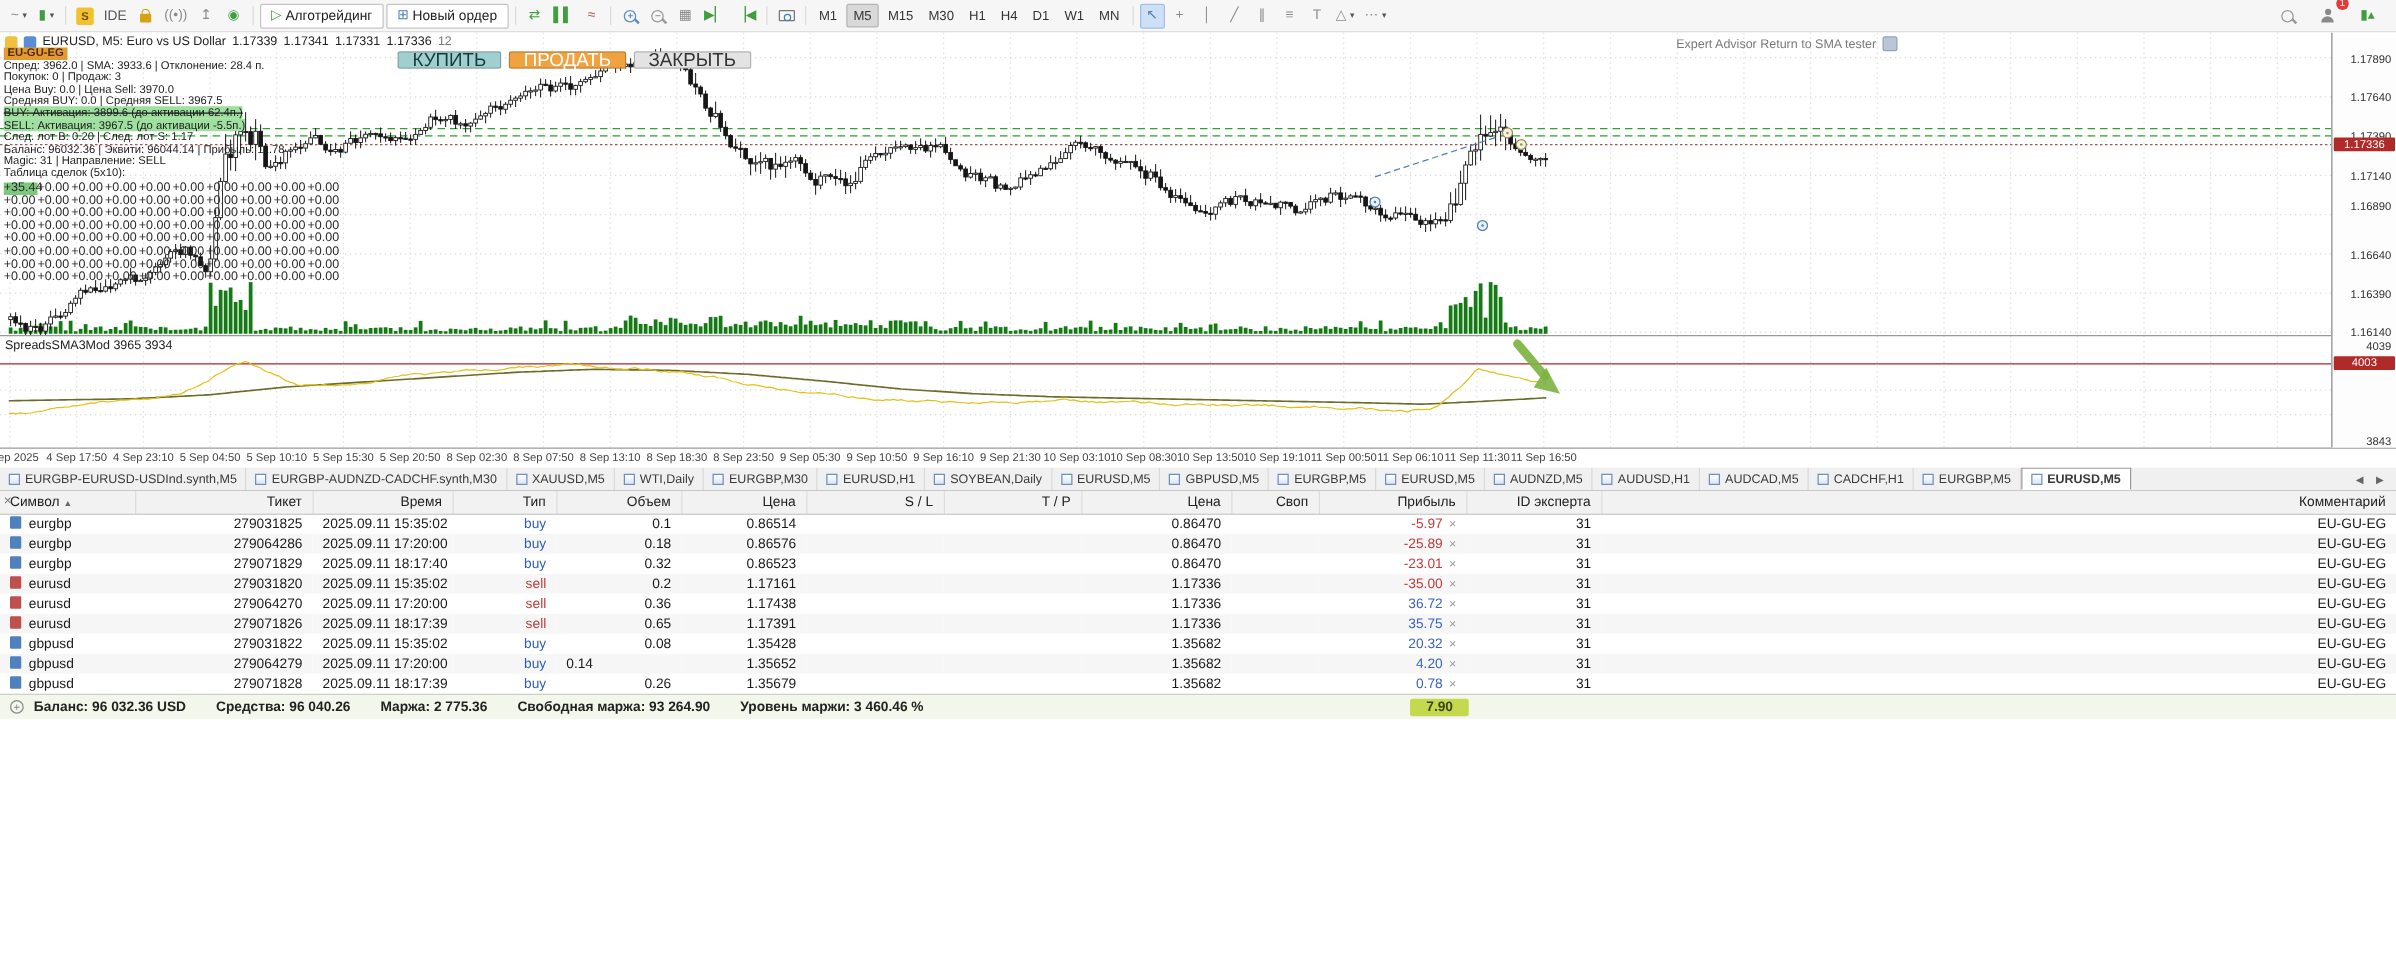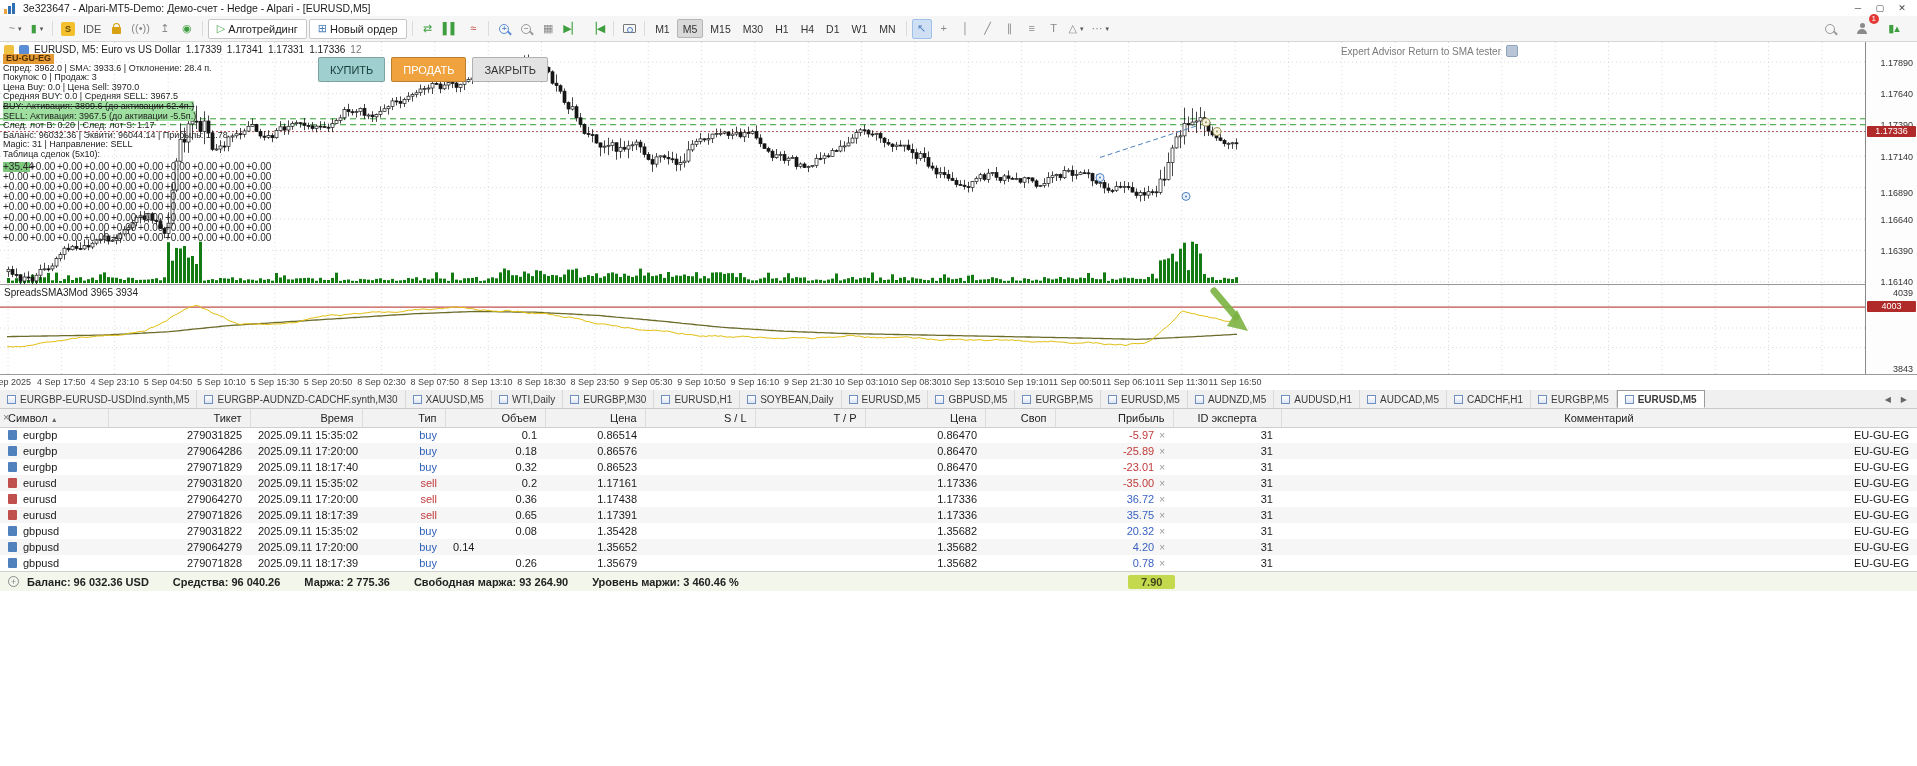--- a/index.html
+++ b/index.html
@@ -44,21 +44,21 @@
 .psep1{position:absolute;left:0;top:242px;width:1917px;height:1px;background:#9a9a9a}
 .psep2{position:absolute;left:0;top:332px;width:1917px;height:1px;background:#9a9a9a}
 .paxis{position:absolute;right:0;top:0;width:52px;height:332px;border-left:1px solid #8a8a8a;background:#fdfdfd;font-size:9px;color:#333}
 .ptick{position:absolute;right:4px;white-space:nowrap}
 .pbadge{position:absolute;right:1px;width:49px;text-align:center;background:#b02a2a;color:#fff;font-size:9px;border-radius:1px;line-height:11px}
 .taxis{position:absolute;left:0;top:333px;width:1865px;height:15px;font-size:9px;color:#444}
 .tlab{position:absolute;top:2px;transform:translateX(-50%);white-space:nowrap}
 .chead{position:absolute;left:4px;top:2px;display:flex;align-items:center;gap:5px;font-size:10px;color:#222;white-space:nowrap}
 .cicon{width:10px;height:10px;border-radius:2px;flex:0 0 auto}
 .tradebtns{position:absolute;left:318px;top:15px;display:flex;gap:6px}
-.tradebtn{height:25px;padding:0 11px;font-size:11px;display:flex;align-items:center;border-radius:2px;border:1px solid rgba(0,0,0,.22)}
+.tradebtn{height:14px;padding:0 11px;font-size:15px;display:flex;align-items:center;border-radius:2px;border:1px solid rgba(0,0,0,.22)}
 .buybtn{background:#9fd0cf;color:#173a3a}
 .sellbtn{background:#efa23d;color:#fff}
 .closebtn{background:#e3e3e3;color:#333}
 .eaname{position:absolute;right:399px;top:3px;font-size:10px;color:#7a7a7a;display:flex;gap:5px;align-items:center}
 .eaicon{width:12px;height:12px;border-radius:2px;background:#b9c6d8;border:1px solid #8fa3bd}
 .overlay{position:absolute;left:3px;top:12px;font-size:9px;line-height:9.6px;color:#1c1c1c;white-space:nowrap}
 .ov-tag{display:inline-block;background:#e49a33;color:#4d2d00;padding:0 3px;font-weight:bold}
 .ov-line .green{background:#9fdf9f}
 .ov-line .strike{text-decoration:line-through}
 .grid-table{margin-top:2px;font-size:10px;line-height:10.2px;color:#2a2a2a}
@@ -89,33 +89,20 @@
 .statusbar .seg{margin-right:24px}
 .plusicon{width:11px;height:11px;border:1px solid #8a8a8a;border-radius:50%;color:#8a8a8a;font-size:9px;display:inline-flex;align-items:center;justify-content:center;margin-right:8px;font-weight:normal}
 .sbadge{position:absolute;left:1128px;background:#c5d94f;color:#3d451a;padding:1px 13px;border-radius:2px;font-size:11px}
 .freearea{height:160px;background:#fff}
 </style>
 </head>
 <body>
 
 <div id="app">
 
-  <div class="titlebar">
-    <span class="mt-logo">
-        <i class="y" style="left:0;height:5px"></i>
-        <i style="left:4px;height:8px"></i>
-        <i style="left:8px;height:11px"></i>
-      </span>
-    <span>3e323647 - Alpari-MT5-Demo: Демо-счет - Hedge - Alpari - [EURUSD,M5]</span>
-    <span class="winctl">
-      <span class="winbtn">─</span>
-      <span class="winbtn">▢</span>
-      <span class="winbtn">✕</span>
-    </span>
-  </div>
 
 
   <div class="toolbar">
     <span class="tbtn">
         <span class="glyph g-gray">~</span>
         <span class="glyph" style="font-size:7px">▾</span>
       </span>
     <span class="tbtn">
         <span class="glyph g-green">▮</span>
         <span class="glyph" style="font-size:7px">▾</span>
@@ -1262,21 +1249,21 @@
         <line x1="1214" y1="6" x2="1236" y2="32" stroke="#7cb342" stroke-width="7" stroke-linecap="round" opacity="0.9"></line>
         <polygon points="1248,46 1227,41 1237,25" fill="#7cb342" opacity="0.9"></polygon>
       </svg>
     <div class="psep1"></div>
     <div class="psep2"></div>
     <div class="paxis" id="paxis">
         <div class="ptick" style="top:15.5px">1.17890</div>
         <div class="ptick" style="top:46.9px">1.17640</div>
         <div class="ptick" style="top:78.3px">1.17390</div>
         <div class="ptick" style="top:109.69999999999999px">1.17140</div>
-        <div class="ptick" style="top:146px">1.16890</div>
+        <div class="ptick" style="top:134px">1.16890</div>
         <div class="ptick" style="top:172.5px">1.16640</div>
         <div class="ptick" style="top:203.89999999999998px">1.16390</div>
         <div class="ptick" style="top:235.29999999999998px">1.16140</div>
         <div class="pbadge" style="top:84px">1.17336</div>
         <div class="ptick" style="top:246px">4039</div>
         <div class="pbadge" style="top:259px">4003</div>
         <div class="ptick" style="top:322px">3843</div>
       </div>
     <div class="taxis" id="taxis">
         <span class="tlab" style="left:8px">4 Sep 2025</span>
@@ -1453,22 +1440,22 @@
             <th style="text-align:right">Тикет</th>
             <th style="text-align:right">Время</th>
             <th style="text-align:right">Тип</th>
             <th style="text-align:right">Объем</th>
             <th style="text-align:right">Цена</th>
             <th style="text-align:right">S / L</th>
             <th style="text-align:right">T / P</th>
             <th style="text-align:right">Цена</th>
             <th style="text-align:right">Своп</th>
             <th style="text-align:right">Прибыль</th>
-            <th style="text-align:center">ID эксперта</th>
-            <th style="">Комментарий</th>
+            <th style="text-align:right">ID эксперта</th>
+            <th style="text-align:right">Комментарий</th>
           </tr>
         </thead>
         <tbody>
           <tr class="">
             <td><span class="symicon buyic"></span><span>eurgbp</span></td>
             <td style="text-align:right">279031825</td>
             <td style="text-align:right">2025.09.11 15:35:02</td>
             <td style="text-align:right"><span class="t-buy">buy</span></td>
             <td style="text-align:right">0.1</td>
             <td style="text-align:right">0.86514</td>

